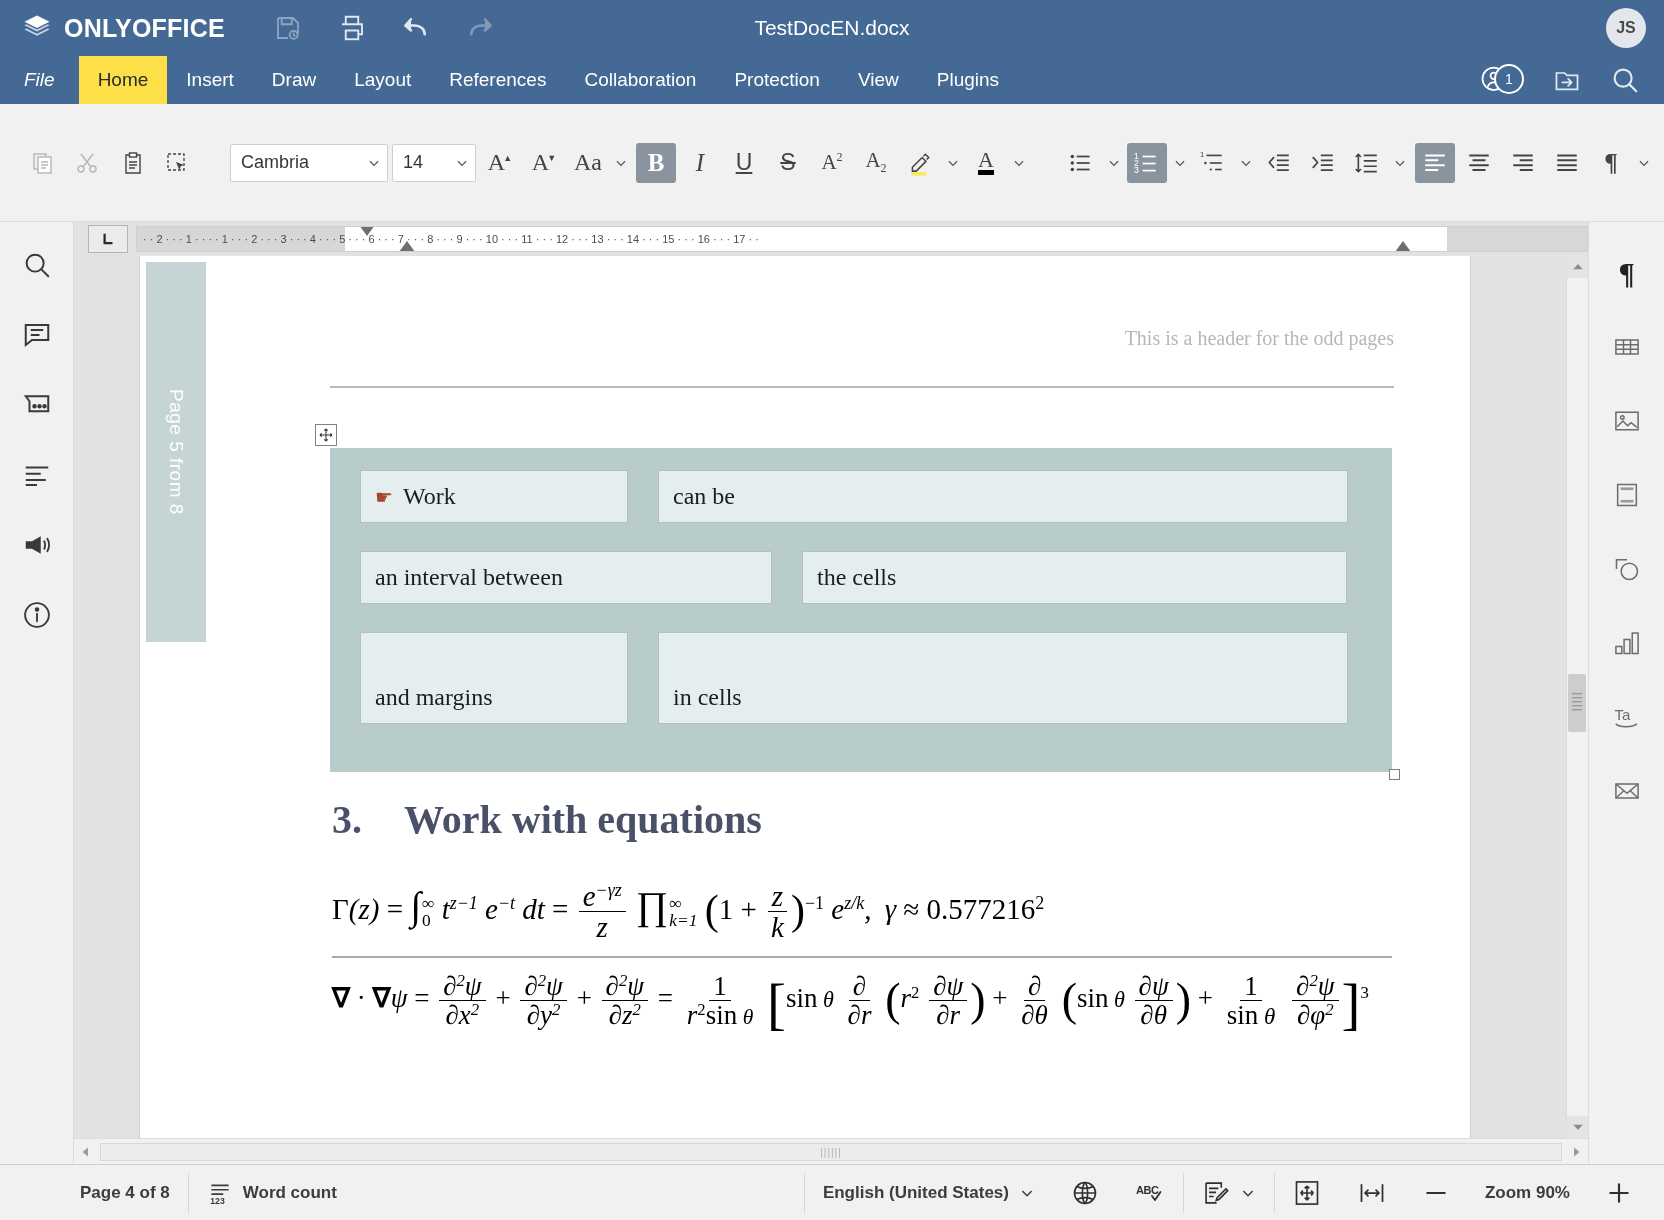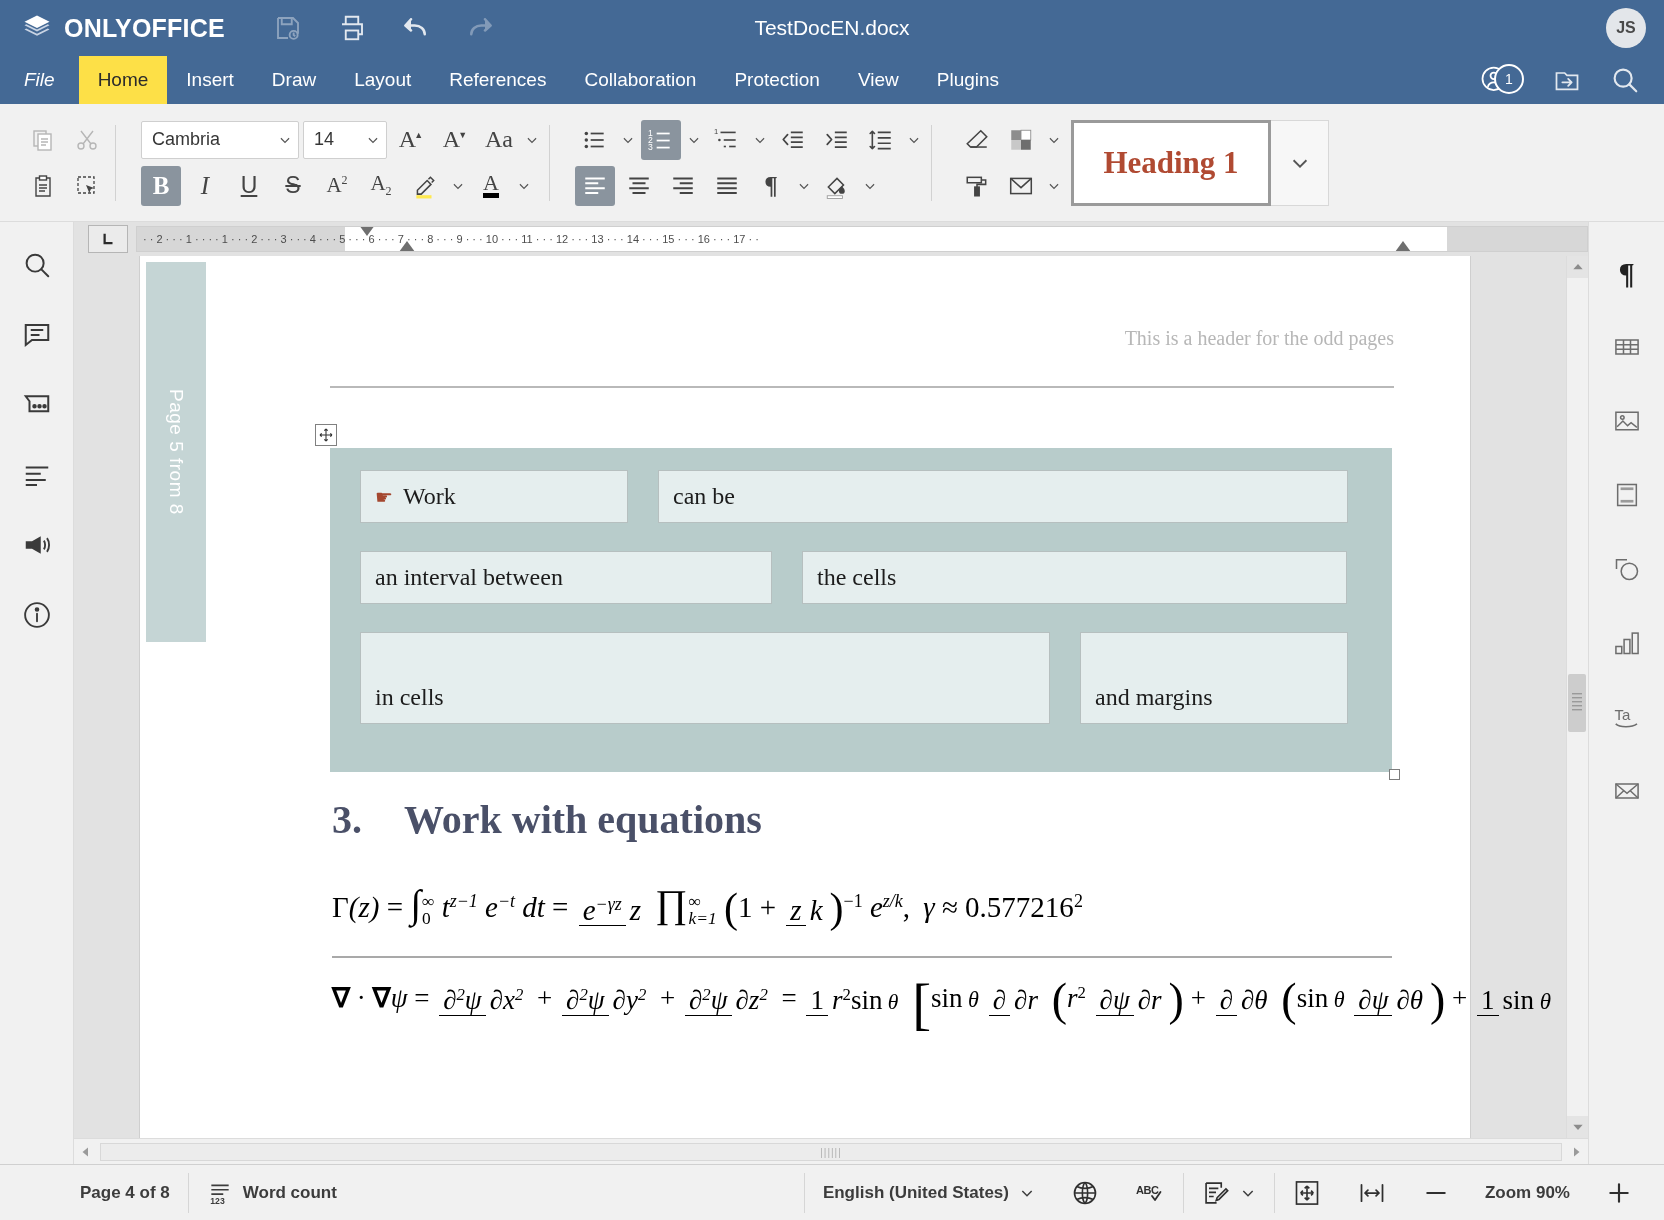--- a/index.html
+++ b/index.html
@@ -50,21 +50,21 @@
      border-radius:50%; color:#fff; font-size:14px; display:flex; align-items:center; justify-content:center; background:#446995;}
 
   
   .ribbon {
     background:#f1f1f1; height:118px; flex:0 0 118px;
     display:flex; align-items:center; padding:0 6px;
     border-bottom:1px solid #dcdcdc;
   }
   .grp { display:flex; align-items:center; height:100%; }
   .sep { width:1px; height:76px; background:#d2d2d2; margin:0 8px; }
-  .col2 { display:flex; flex-direction:column; justify-content:center; gap:6px; height:100%;margin-left:17px; }
+  .col2 { display:flex; flex-direction:row; justify-content:center; gap:6px; height:100%;margin-left:17px; }
   .row { display:flex; align-items:center; gap:4px; }
   .btn {
     width:40px; height:40px; display:flex; align-items:center; justify-content:center;
     border-radius:3px; cursor:pointer; color:#444;
   }
   .btn.on { background:#8a949e; color:#fff; }
   .btn.dim { color:#b6b6b6; }
   .caret { width:18px; height:40px; display:flex; align-items:center; justify-content:center; cursor:pointer; }
   .fontname, .fontsize {
     height:38px; background:#fff; border:1px solid #cfcfcf; border-radius:2px;
@@ -153,21 +153,21 @@
     font-weight:bold; font-size:40px; color:#4a5068; display:flex; gap:42px;
   }
   .eq {
     position:absolute; left:192px; font-family:"Liberation Serif", serif; color:#000;
   }
   .eq1 { top:625px; font-size:29px; }
   .eq-rule { position:absolute; left:192px; right:78px; top:700px; height:2px; background:#a9a9a9; }
   .eq2 { top:715px; font-size:27px; }
 
   
-  .frac { display:inline-flex; flex-direction:row; align-items:flex-start; vertical-align:middle;
+  .frac { display:inline-flex; flex-direction:column; align-items:center; vertical-align:middle;
           margin:0 3px; line-height:1.05; }
   .frac .num { border-bottom:1.5px solid #000; padding:0 4px; }
   .frac .den { padding:0 4px; }
   .sup { font-size:.62em; vertical-align:.55em; }
   .it { font-style:italic; }
   .big { font-size:1.35em; }
   .sumlim { display:inline-flex; flex-direction:column; font-size:.6em; vertical-align:middle; line-height:1; margin-left:1px;}
 
   .vscroll {
     width:22px; background:#f1f1f1; border-left:1px solid #dcdcdc; position:relative; flex:0 0 22px;
@@ -662,25 +662,25 @@
               </div>
               <div class="frow">
                 <div class="fcell" style="width:412px;">
                   <span>an interval between</span>
                 </div>
                 <div class="fcell" style="width:545px;">
                   <span>the cells</span>
                 </div>
               </div>
               <div class="frow">
+                <div class="fcell" style="width:268px;height:92px;align-items:flex-end;padding-bottom:12px;">
+                  <span>and margins</span>
+                </div>
                 <div class="fcell" style="width:690px;height:92px;align-items:flex-end;padding-bottom:12px;">
                   <span>in cells</span>
-                </div>
-                <div class="fcell" style="width:268px;height:92px;align-items:flex-end;padding-bottom:12px;">
-                  <span>and margins</span>
                 </div>
               </div>
               <div class="tblresize"></div>
             </div>
 
             <div class="h2">
               <span>3.</span>
               <span>Work with equations</span>
             </div>
 

